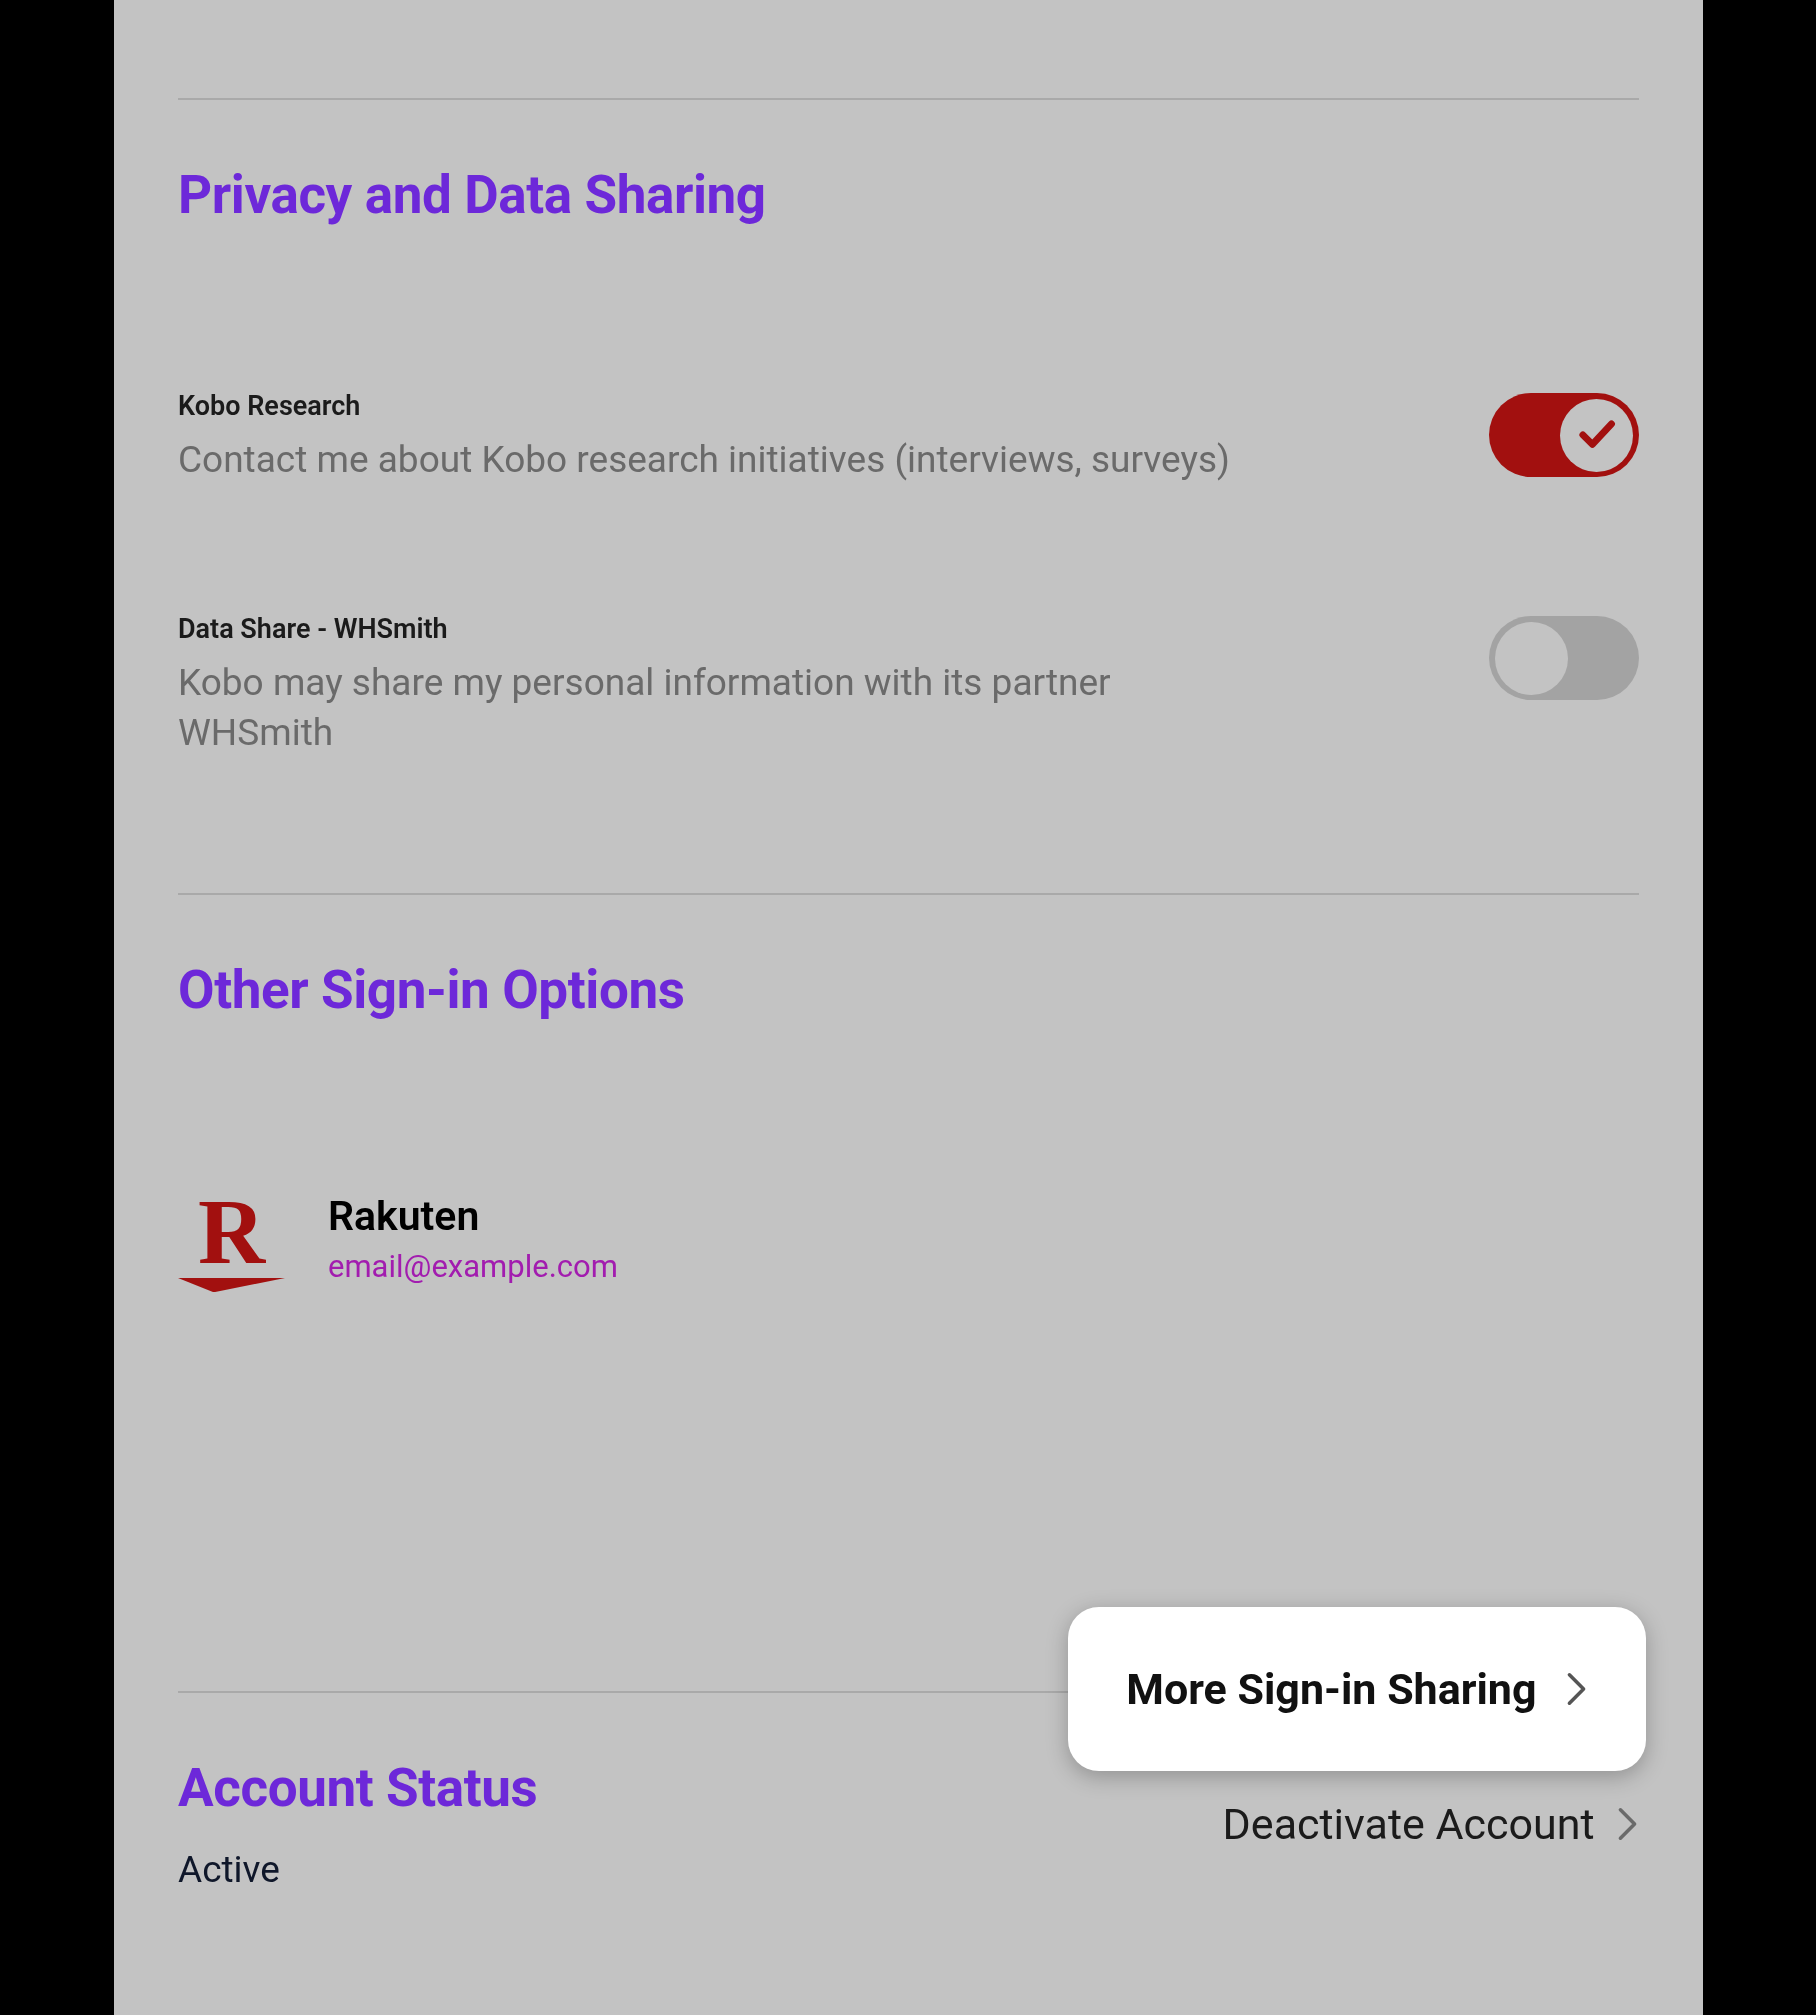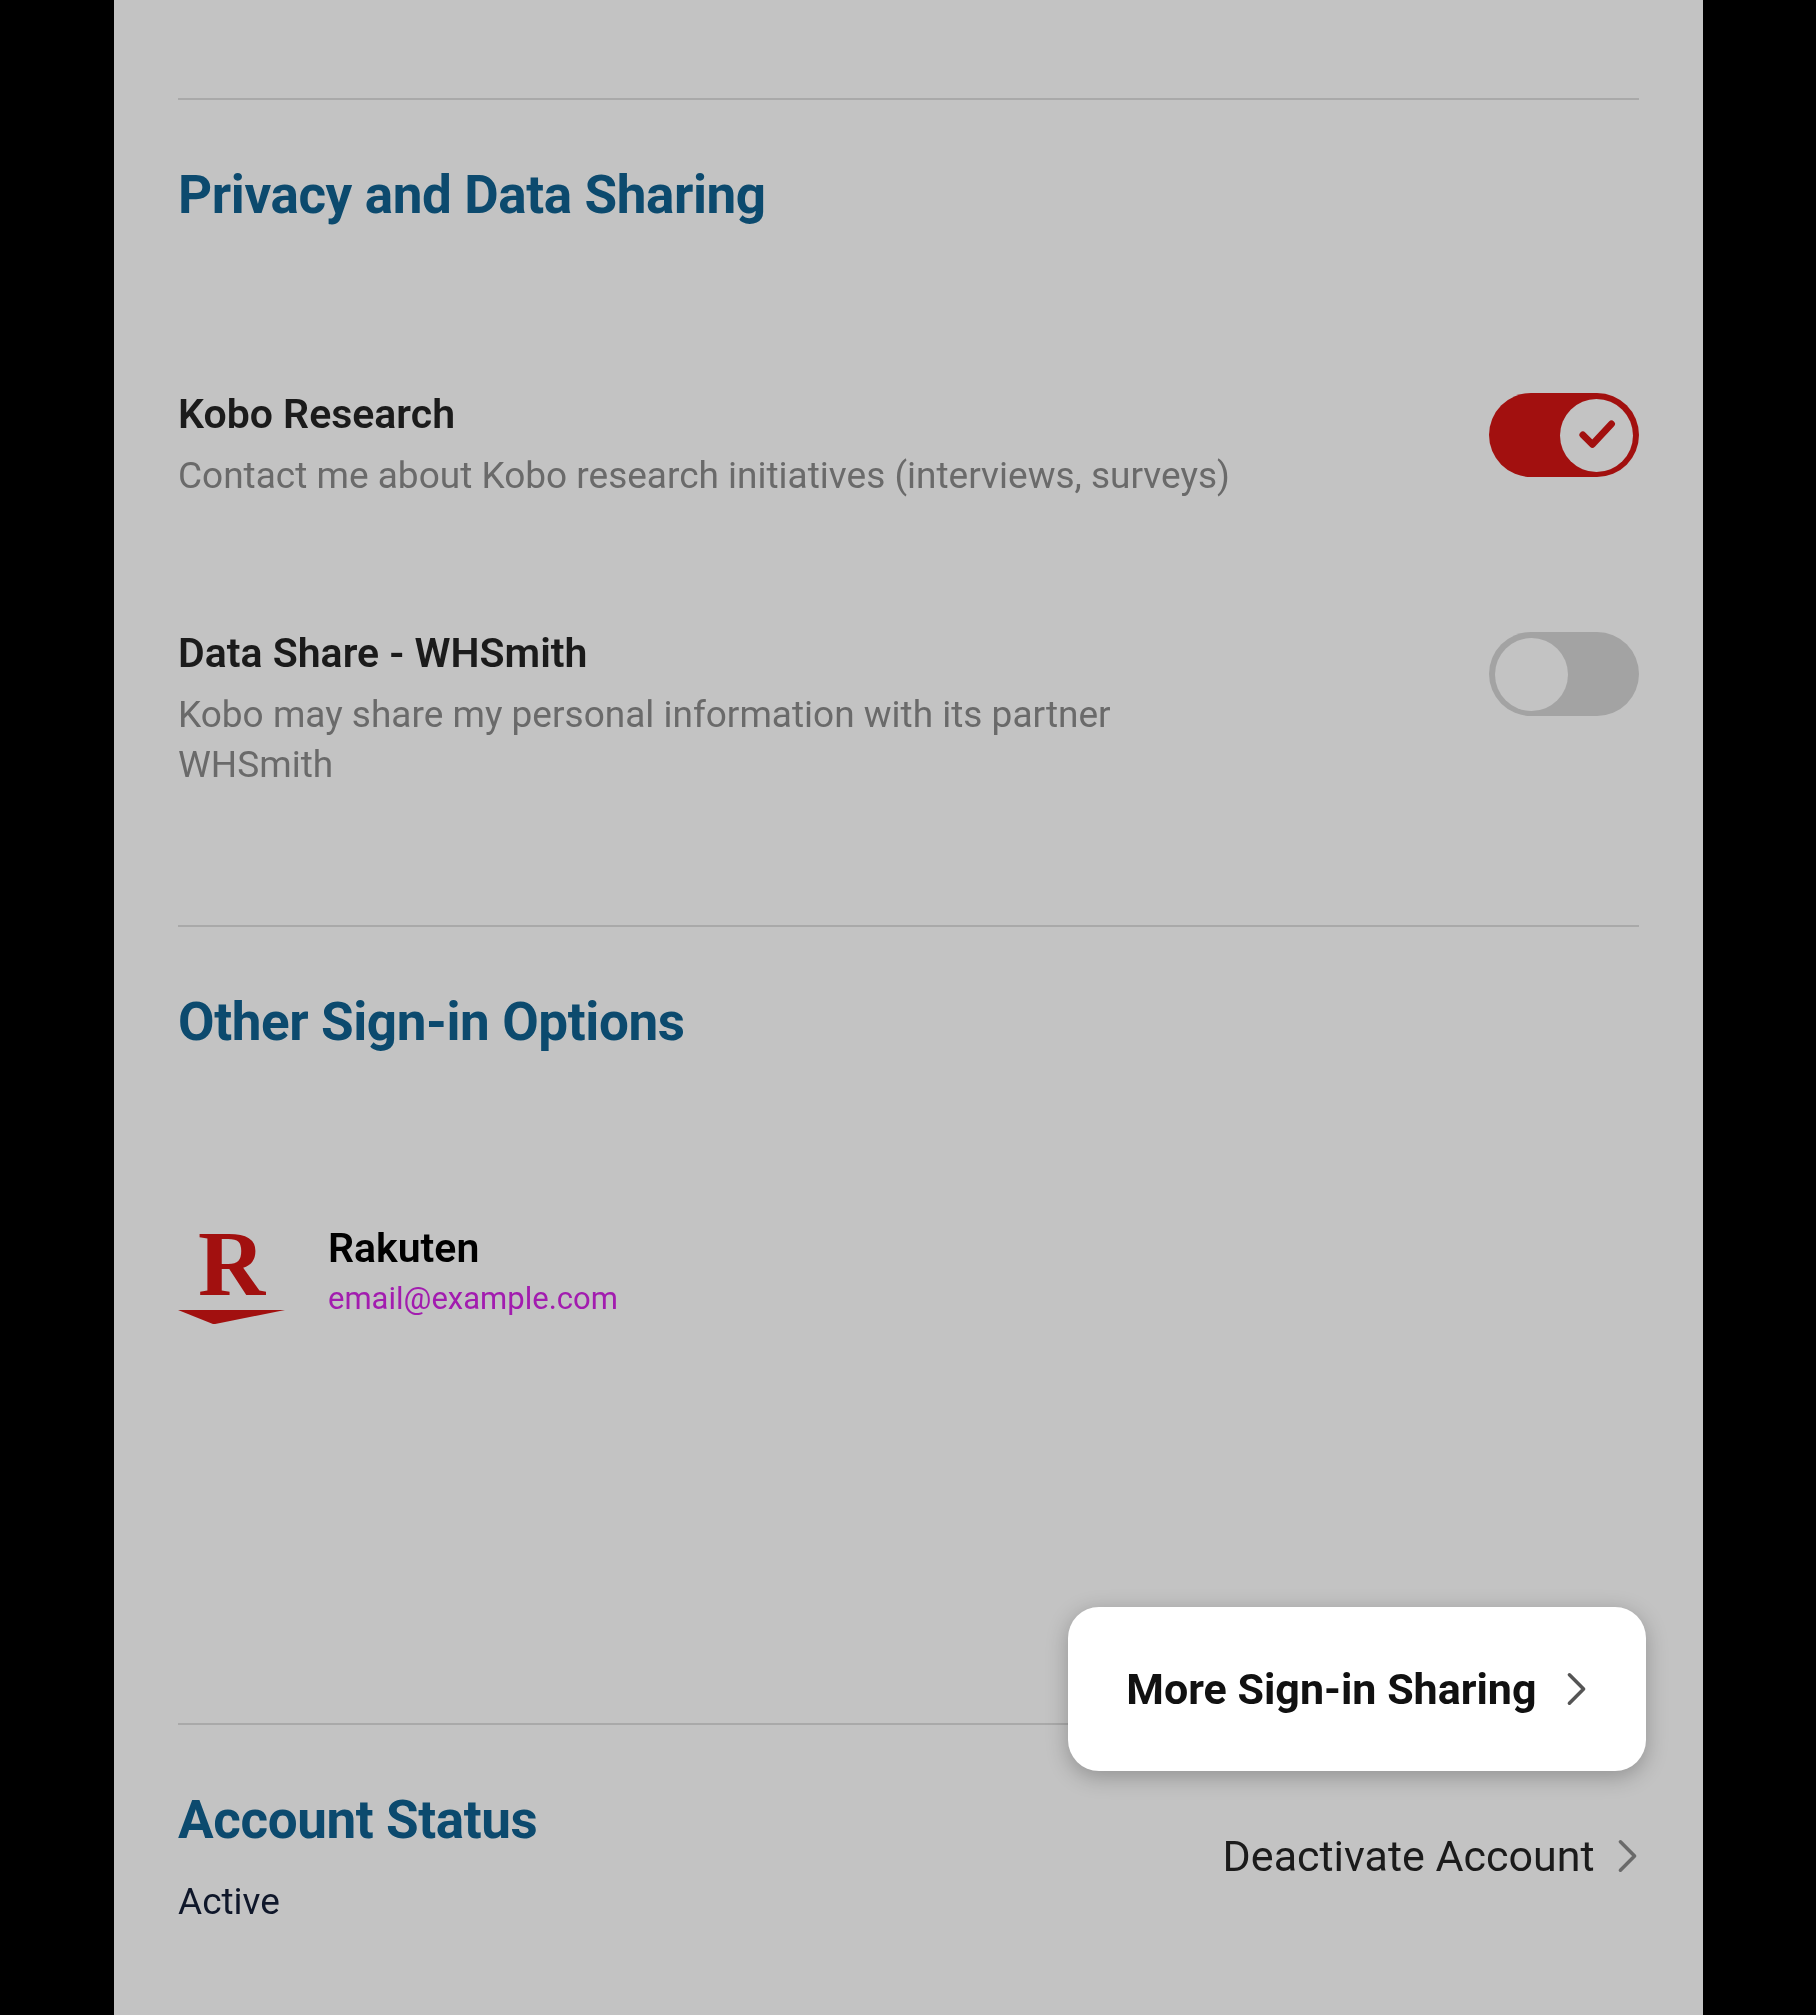--- a/index.html
+++ b/index.html
@@ -29,34 +29,34 @@
 
   .divider {
     border: none;
     border-top: 2.1px solid #a9a9a9;
     margin: 0;
   }
 
   .section-title {
     font-size: 53px;
     font-weight: 700;
-    color: #0c4a6e;
+    color: #6d28d9;
     letter-spacing: -0.4px;
   }
 
   .row {
     display: flex;
     justify-content: space-between;
     align-items: flex-start;
     gap: 43px;
   }
 
   .setting-text { flex: 1; max-width: 1069px; }
   .setting-title {
-    font-size: 41px;
+    font-size: 27px;
     font-weight: 600;
     color: #1b1b1b;
     margin-bottom: 13px;
   }
   .setting-desc {
     font-size: 37px;
     font-weight: 400;
     color: #6a6a6a;
     line-height: 1.35;
   }

